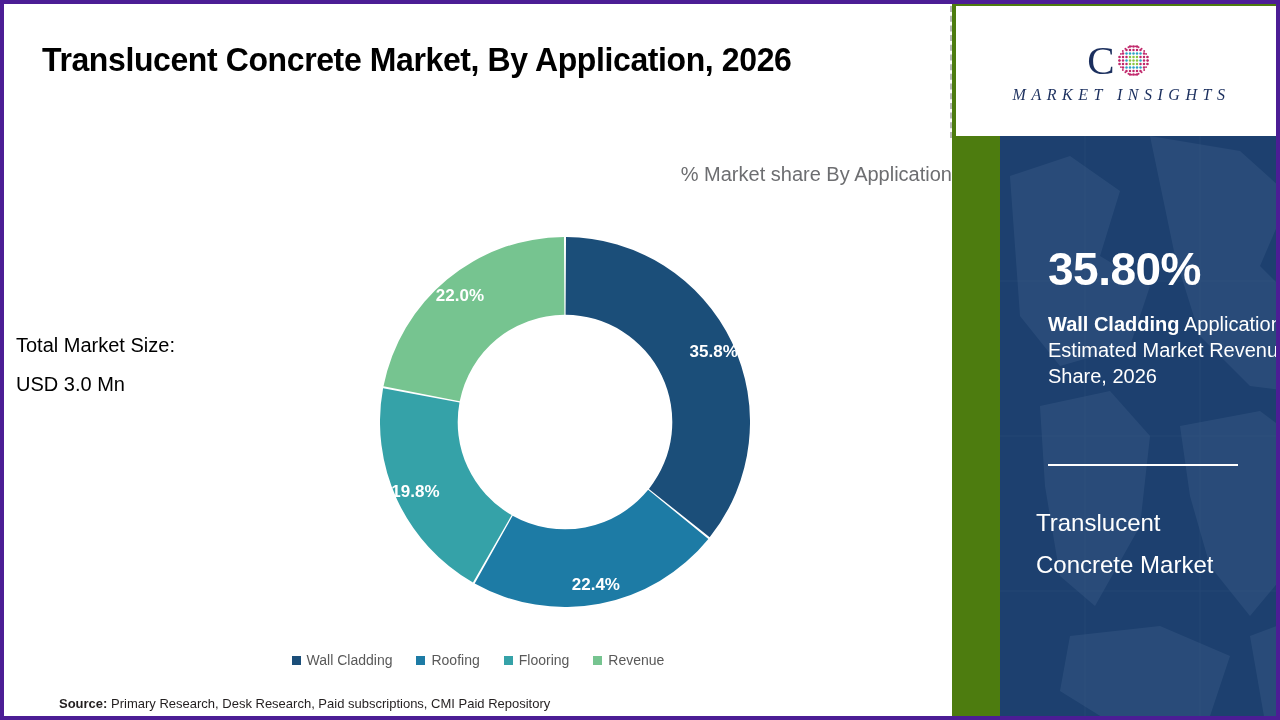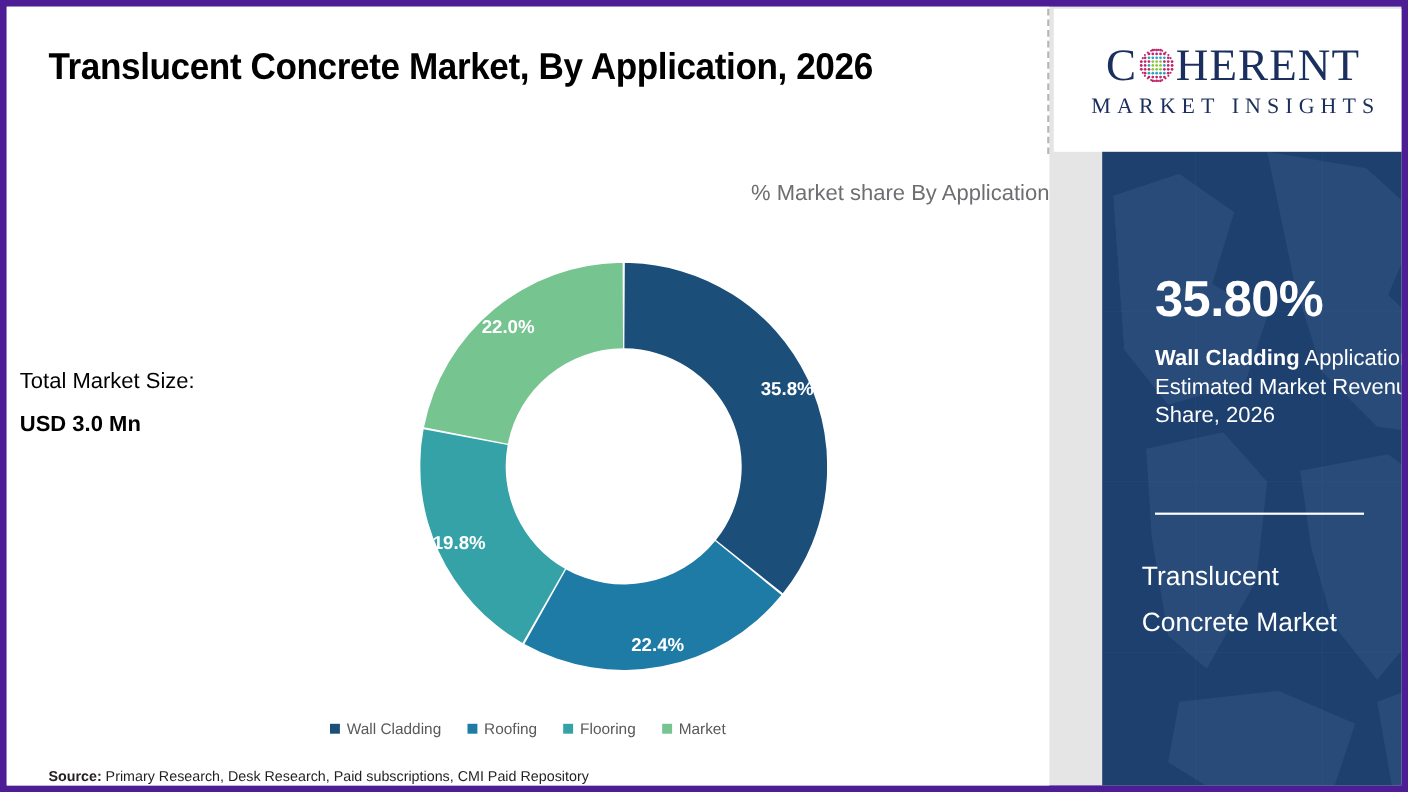--- a/index.html
+++ b/index.html
@@ -12,22 +12,22 @@
     background: #ffffff;
     font-family: "Liberation Sans", sans-serif;
     overflow: hidden;
   }
 
   #page {
     position: relative;
     width: 1280px;
     height: 720px;
     box-sizing: border-box;
-    border: 6px solid #4c1d95;
-    background: #e5e5e5;
+    border: 4px solid #4c1d95;
+    background: #4d7c0f;
     overflow: hidden;
   }
 
   
   #main-area {
     position: absolute;
     left: 0;
     top: 0;
     width: 948px;
     height: 716px;
@@ -62,21 +62,21 @@
   #total-block {
     position: absolute;
     left: 12px;
     top: 322px;
     width: 300px;
     font-size: 20px;
     color: #000000;
     line-height: 39px;
   }
   #total-block .strong {
-    font-weight: bold;
+    font-weight: normal;
     display: block;
   }
 
   
   #donut-wrap {
     position: absolute;
     left: 376px;
     top: 233px;
     width: 370px;
     height: 370px;
@@ -115,21 +115,21 @@
   }
 
   
   #source-line {
     position: absolute;
     left: 38px;
     top: 692px;
     font-size: 13px;
     color: #231f20;
   }
-  #source-line .lbl { font-weight: bold; }
+  #source-line .lbl { font-weight: bold; margin-left: 17px; }
 
   
   #dashed-divider {
     position: absolute;
     left: 946px;
     top: 2px;
     width: 0;
     height: 132px;
     border-left: 2px dashed #b7b7b7;
   }
@@ -156,25 +156,26 @@
   .logo-word {
     font-family: "Liberation Serif", serif;
     font-size: 41px;
     letter-spacing: 1px;
     color: #1b2f5e;
     line-height: 1;
   }
   #globe-icon { margin: 0 1px; display: block; }
   #logo-sub {
     font-family: "Liberation Serif", serif;
-    font-size: 20px;
+    font-size: 16px;
     letter-spacing: 5.5px;
     color: #1b2f5e;
     margin-top: 4px;
     padding-left: 5px;
+    font-style: italic;
   }
 
   #navy-panel {
     position: absolute;
     left: 948px;
     top: 132px;
     width: 330px;
     height: 586px;
     background: #1c3f६e;
     background: #1d406f;
@@ -268,21 +269,21 @@
         <div class="legend-item">
           <span class="legend-swatch" style="background: rgb(29, 123, 165);"></span>
           <span>Roofing</span>
         </div>
         <div class="legend-item">
           <span class="legend-swatch" style="background: rgb(53, 162, 168);"></span>
           <span>Flooring</span>
         </div>
         <div class="legend-item">
           <span class="legend-swatch" style="background: rgb(118, 196, 144);"></span>
-          <span>Market</span>
+          <span>Revenue</span>
         </div>
       </div>
 
     <div id="source-line">
       <span class="lbl">Source:</span><span> Primary Research, Desk Research, Paid subscriptions, CMI Paid Repository</span>
     </div>
   </div>
 
   <div id="dashed-divider"></div>
 
@@ -369,21 +370,20 @@
             <circle cx="22.893760719287727" cy="6.352037083465682" r="1.9" fill="#c0286b"></circle>
             <circle cx="29.56470461272328" cy="4.70779708820546" r="1.9" fill="#c0286b"></circle>
             <circle cx="36.43529538727671" cy="4.70779708820546" r="1.9" fill="#c0286b"></circle>
             <circle cx="43.10623928071226" cy="6.352037083465678" r="1.9" fill="#c0286b"></circle>
             <circle cx="49.18984528183793" cy="9.544959822030787" r="1.9" fill="#c0286b"></circle>
             <circle cx="54.33255632287637" cy="14.101004240137328" r="1.9" fill="#c0286b"></circle>
             <circle cx="58.235496731116484" cy="19.7553895967526" r="1.9" fill="#c0286b"></circle>
             <circle cx="60.67184179664248" cy="26.179503567804602" r="1.9" fill="#c0286b"></circle>
           </g>
       </svg>
-      <span class="logo-word">HERENT</span>
     </div>
     <div id="logo-sub">MARKET INSIGHTS</div>
   </div>
 
   <div id="navy-panel">
     <svg id="map-texture" width="330" height="586" viewBox="0 0 330 586" preserveAspectRatio="xMidYMid slice">
       <g fill="#a8c4e0" opacity="0.55">
         <path d="M10,40 L70,20 L120,55 L100,120 L150,150 L130,210 L60,230 L20,180 Z"></path>
         <path d="M150,0 L240,15 L290,60 L260,130 L300,170 L330,150 L330,260 L250,250 L200,200 L175,120 Z"></path>
         <path d="M40,270 L110,255 L150,300 L140,390 L95,470 L60,440 L45,350 Z"></path>

